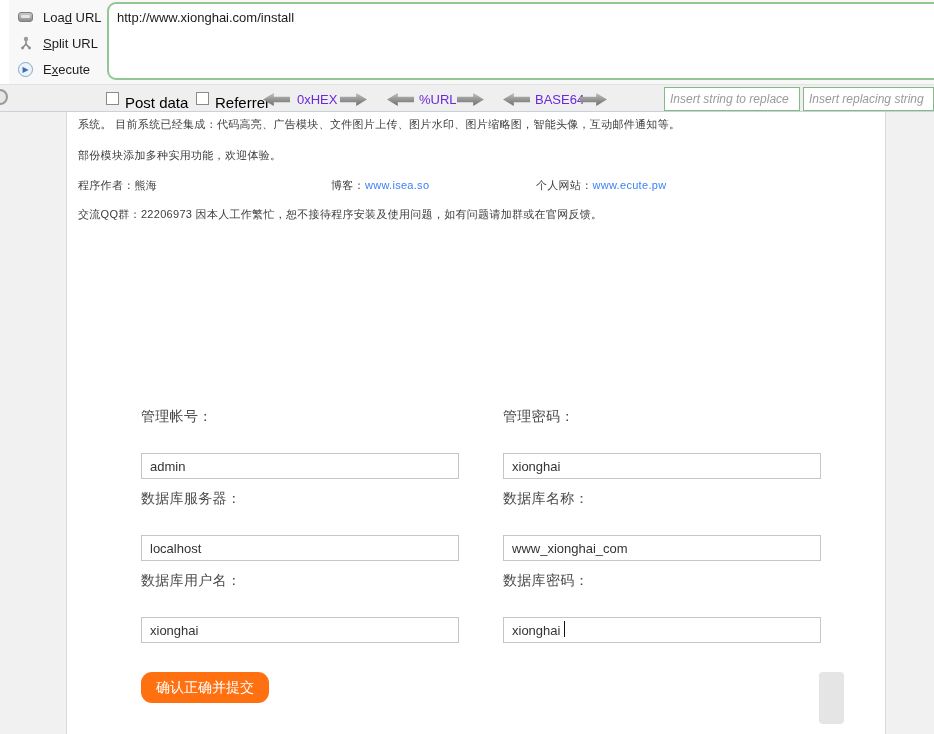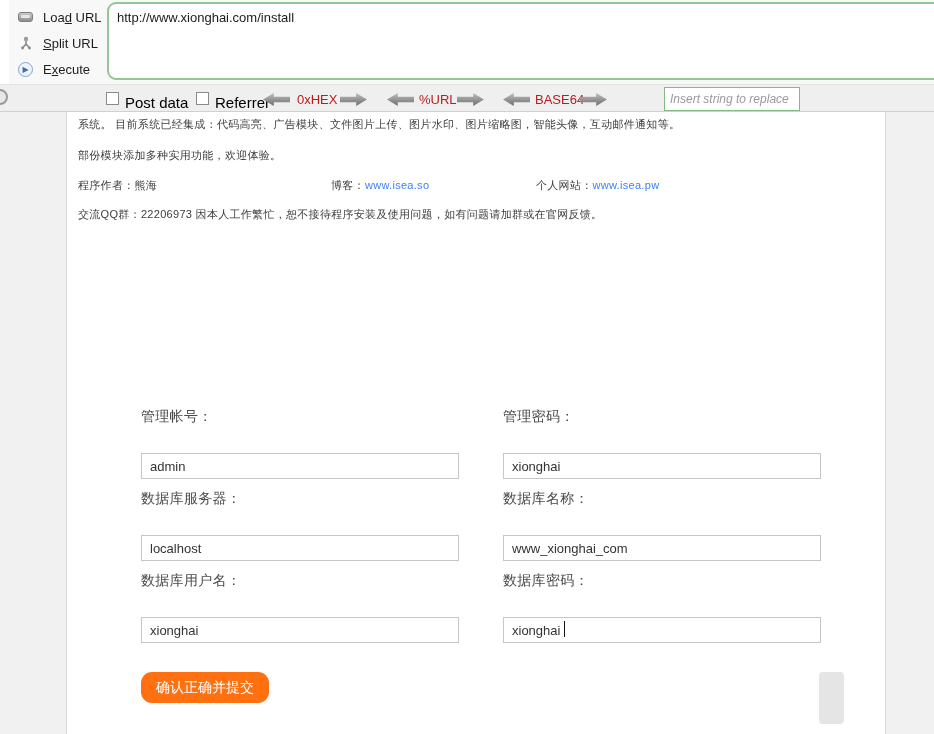--- a/index.html
+++ b/index.html
@@ -26,21 +26,21 @@
   .hb-toolbar { position:absolute; left:0; top:84px; width:934px; height:28px; background:#efefef;
                 border-top:1px solid #e2e2e2; border-bottom:1px solid #c9d2da; }
   .half-circle { position:absolute; left:-8px; top:4px; width:16px; height:16px; border-radius:50%;
                  border:2px solid #9a9a9a; background:#e7e7e7; }
   .cb-box { position:absolute; top:7px; width:13px; height:13px; background:#fff; border:1px solid #8a8a8a; cursor:pointer; }
   .tb-label { position:absolute; top:9px; font-size:15px; color:#000000; white-space:nowrap; }
   .arrow { position:absolute; top:8px; width:27px; height:13px; cursor:pointer;
            background:linear-gradient(#bdbdbd,#6f6f6f); }
   .arrow.left  { clip-path:polygon(0 50%, 40% 0, 40% 28%, 100% 28%, 100% 72%, 40% 72%, 40% 100%); }
   .arrow.right { clip-path:polygon(100% 50%, 60% 0, 60% 28%, 0 28%, 0 72%, 60% 72%, 60% 100%); }
-  .enc-label { position:absolute; top:7px; font-size:13px; color:#b91c1c; white-space:nowrap; }
+  .enc-label { position:absolute; top:7px; font-size:13px; color:#6d28d9; white-space:nowrap; }
   .hb-input { position:absolute; top:2px; height:24px; border:1px solid #84ba84; background:#fff;
               padding:0 5px; font-size:12px; color:#333; outline:none;
               font-family:"Liberation Sans","DejaVu Sans",sans-serif; }
   .hb-input::placeholder { color:#9a9a9a; font-style:italic; }
 
   
   .page { position:absolute; left:0; top:112px; width:934px; height:622px; background:#f1f1f2; }
   .content { position:absolute; left:66px; top:0; width:820px; height:622px; background:#fff;
              border-left:1px solid #d8d8d8; border-right:1px solid #d8d8d8; }
   .ptext { position:absolute; font-size:11px; color:#3d3d3d; white-space:nowrap; letter-spacing:.3px; }
@@ -111,34 +111,35 @@
 
     <span class="arrow left" style="left:387px"></span>
     <span class="enc-label" style="left:419px">%URL</span>
     <span class="arrow right" style="left:457px"></span>
 
     <span class="arrow left" style="left:503px"></span>
     <span class="enc-label" style="left:535px">BASE64</span>
     <span class="arrow right" style="left:580px"></span>
 
     <input class="hb-input" style="left: 664px; width: 136px;" placeholder="Insert string to replace">
+    <input class="hb-input" style="left: 803px; width: 131px;" placeholder="Insert replacing string">
   </div>
 
   <div class="page">
     <div class="content">
 
       <div class="ptext" style="left:11px; top:5px">系统。 目前系统已经集成：代码高亮、广告模块、文件图片上传、图片水印、图片缩略图，智能头像，互动邮件通知等。</div>
       <div class="ptext" style="left:11px; top:36px">部份模块添加多种实用功能，欢迎体验。</div>
 
       <div class="ptext" style="left:11px;  top:66px">程序作者：熊海</div>
       <div class="ptext" style="left:264px; top:66px">
         <span>博客：</span><span class="link">www.isea.so</span>
       </div>
       <div class="ptext" style="left:469px; top:66px">
-        <span>个人网站：</span><span class="link">www.isea.pw</span>
+        <span>个人网站：</span><span class="link">www.ecute.pw</span>
       </div>
 
       <div class="ptext" style="left:11px; top:95px">交流QQ群：22206973 因本人工作繁忙，恕不接待程序安装及使用问题，如有问题请加群或在官网反馈。</div>
 
 
 
       <div class="field" style="left:74px;  top:296px">
         <div class="flabel">管理帐号：</div>
         <input value="admin" style="">
       </div>

